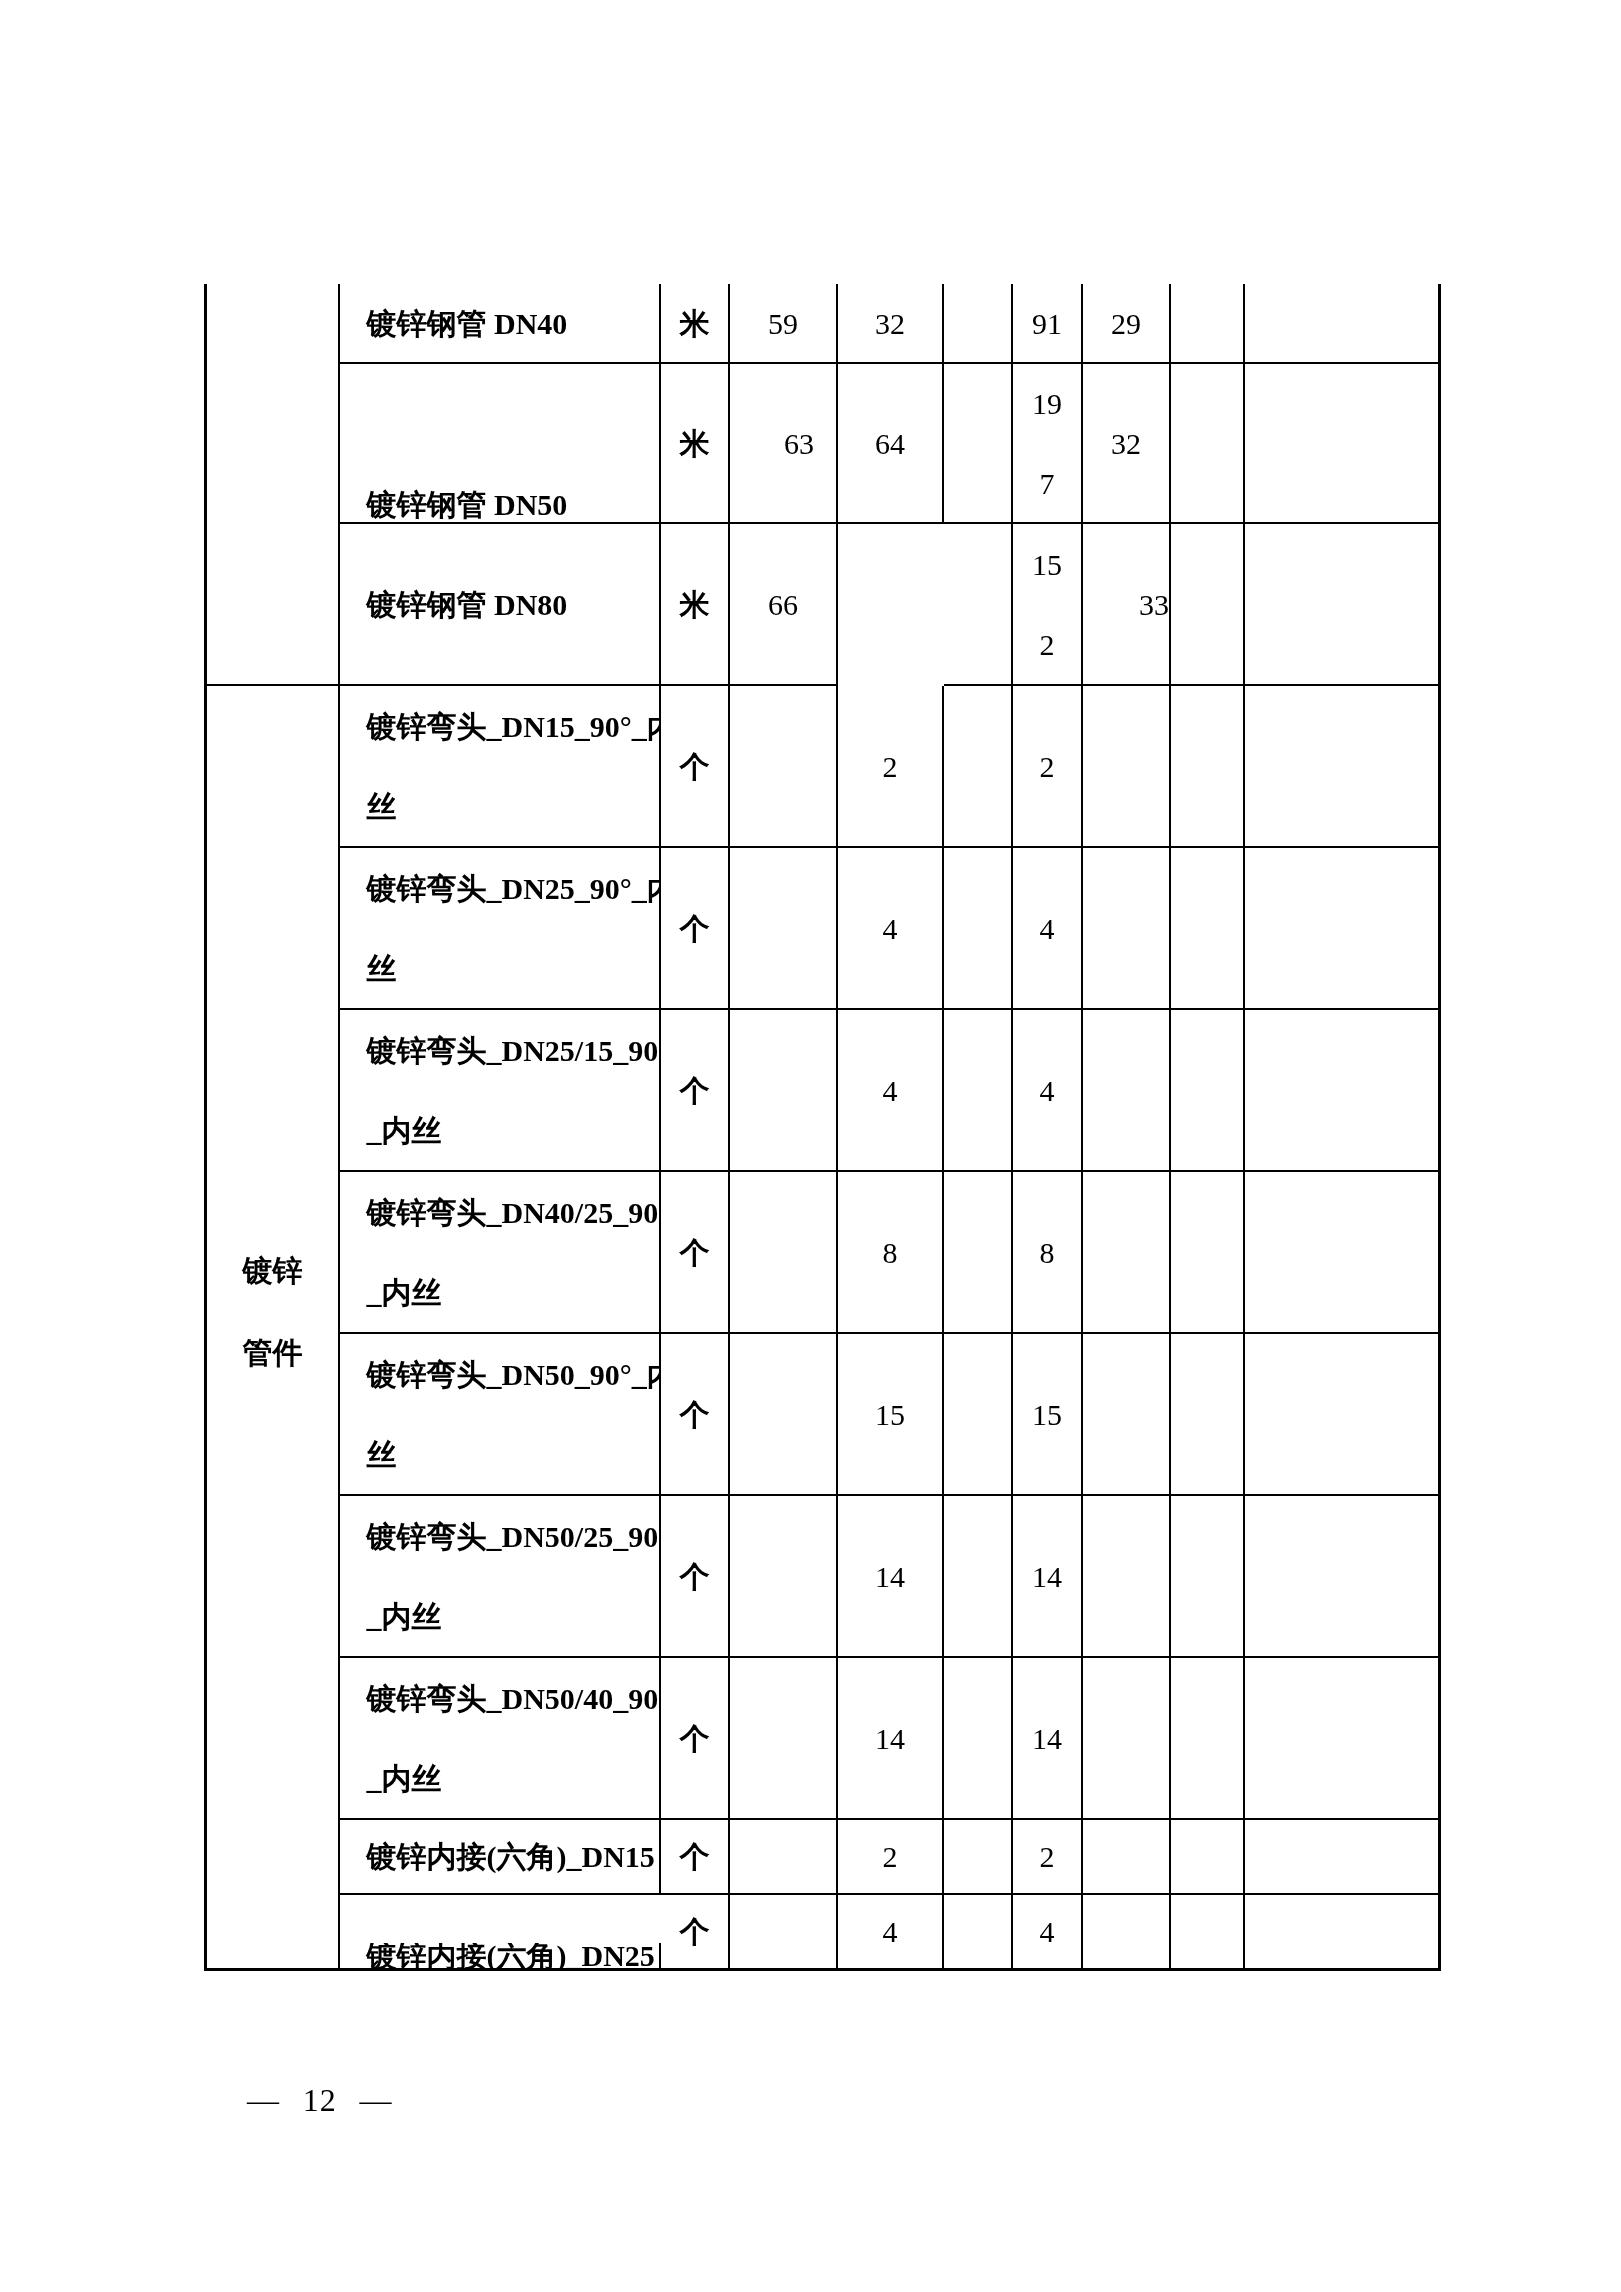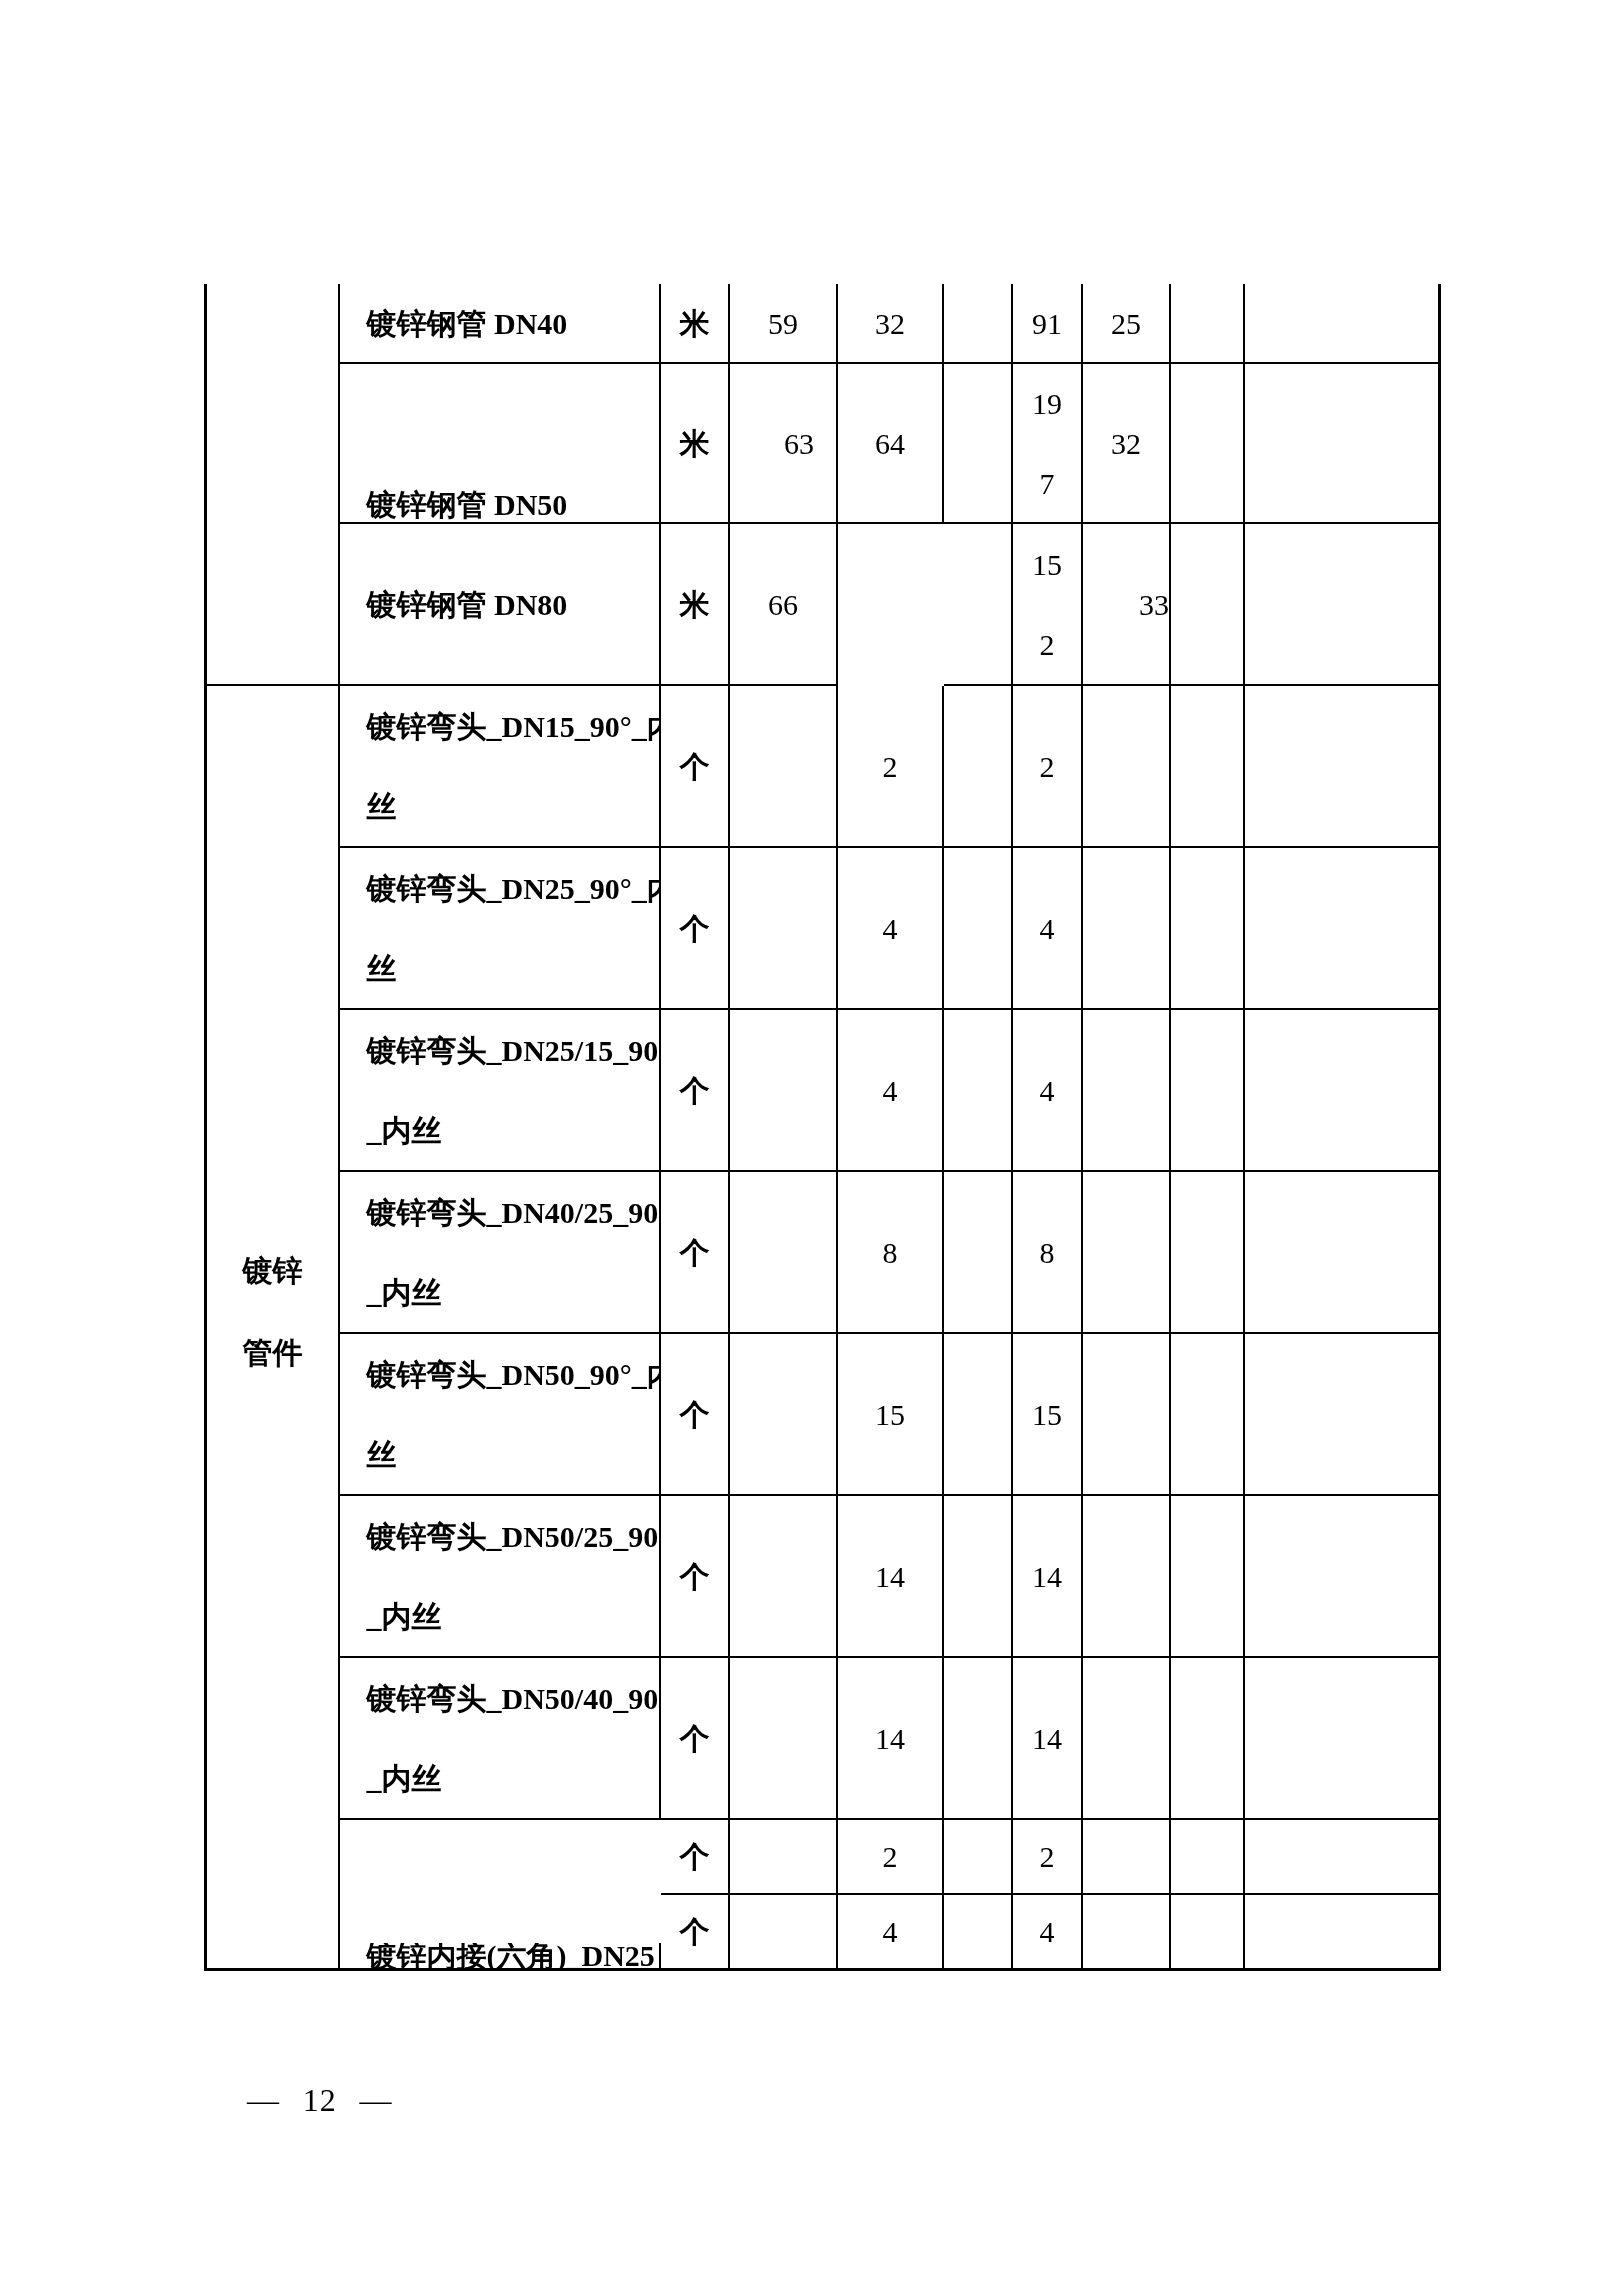--- a/index.html
+++ b/index.html
@@ -113,21 +113,21 @@
         <div class="line">59</div>
       </div>
       <div class="cell r1 num-cell" style="grid-area: 1 / 5;">
         <div class="line">32</div>
       </div>
       <div class="cell r1 num-cell" style="grid-area: 1 / 6;"></div>
       <div class="cell r1 num-cell" style="grid-area: 1 / 7;">
         <div class="line">91</div>
       </div>
       <div class="cell r1 num-cell" style="grid-area: 1 / 8;">
-        <div class="line">25</div>
+        <div class="line">29</div>
       </div>
       <div class="cell r1 num-cell" style="grid-area: 1 / 9;"></div>
       <div class="cell r1 col10 num-cell" style="grid-area: 1 / 10;"></div>
       <div class="cell r2 name-cell" style="grid-area: 2 / 2; justify-content: flex-end;">
         <div class="line">镀锌钢管 DN50</div>
       </div>
       <div class="cell r2 num-cell unit-bold" style="grid-area: 2 / 3;">
         <div class="line">米</div>
       </div>
       <div class="cell r2 num-cell" style="grid-area: 2 / 4; padding-left: 32px;">
@@ -284,20 +284,23 @@
       <div class="cell r10 num-cell" style="grid-area: 10 / 5;">
         <div class="line">14</div>
       </div>
       <div class="cell r10 num-cell" style="grid-area: 10 / 6;"></div>
       <div class="cell r10 num-cell" style="grid-area: 10 / 7;">
         <div class="line">14</div>
       </div>
       <div class="cell r10 num-cell" style="grid-area: 10 / 8;"></div>
       <div class="cell r10 num-cell" style="grid-area: 10 / 9;"></div>
       <div class="cell r10 col10 num-cell" style="grid-area: 10 / 10;"></div>
+      <div class="cell r11 name-cell" style="grid-area: 11 / 2;">
+        <div class="line">镀锌内接(六角)_DN15</div>
+      </div>
       <div class="cell r11 num-cell unit-bold" style="grid-area: 11 / 3;">
         <div class="line">个</div>
       </div>
       <div class="cell r11 num-cell" style="grid-area: 11 / 4;"></div>
       <div class="cell r11 num-cell" style="grid-area: 11 / 5;">
         <div class="line">2</div>
       </div>
       <div class="cell r11 num-cell" style="grid-area: 11 / 6;"></div>
       <div class="cell r11 num-cell" style="grid-area: 11 / 7;">
         <div class="line">2</div>

